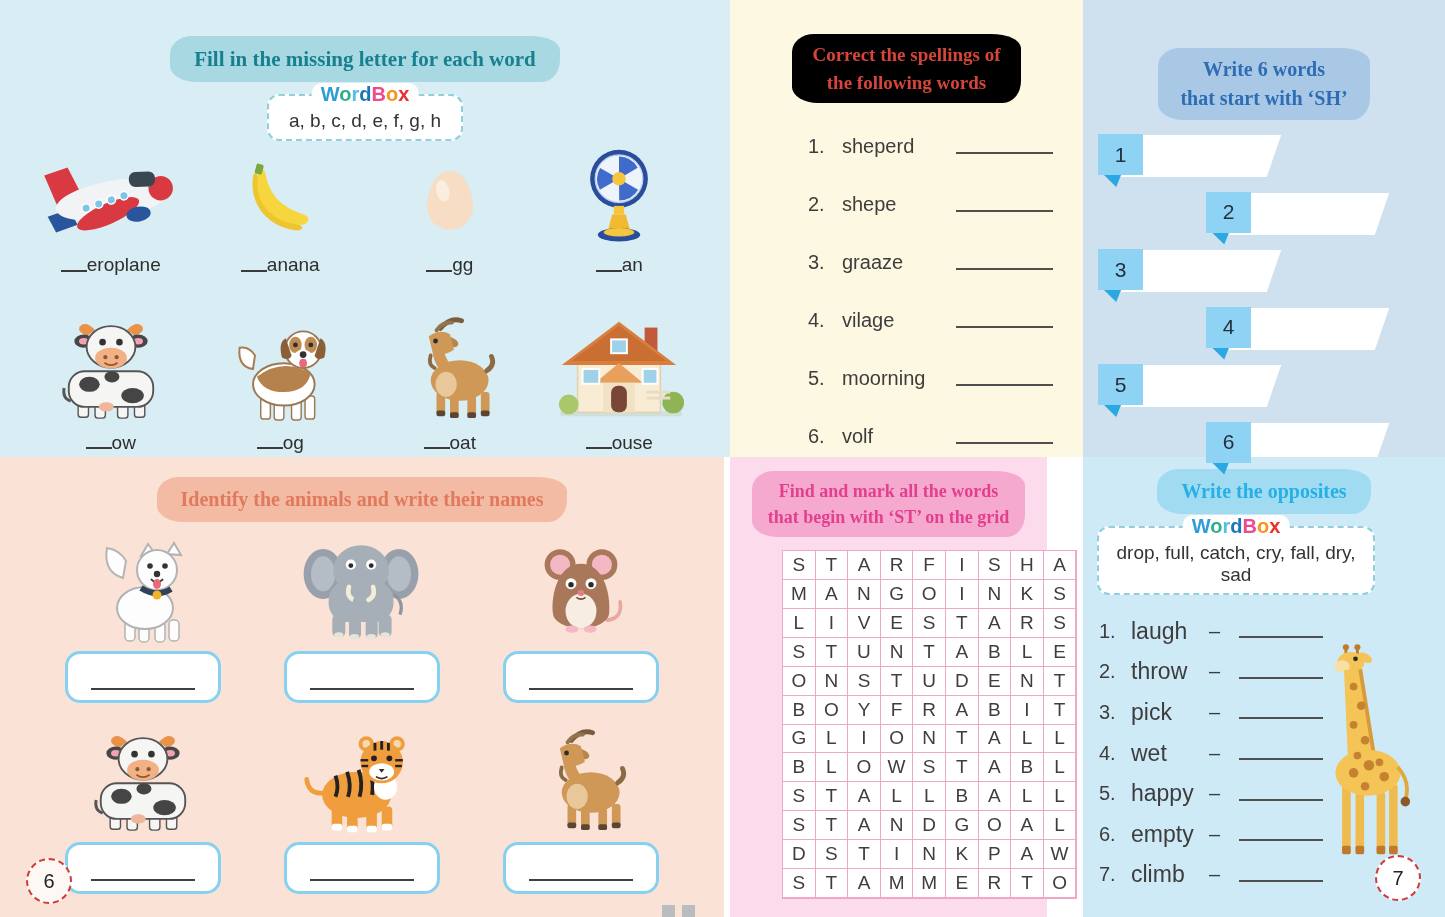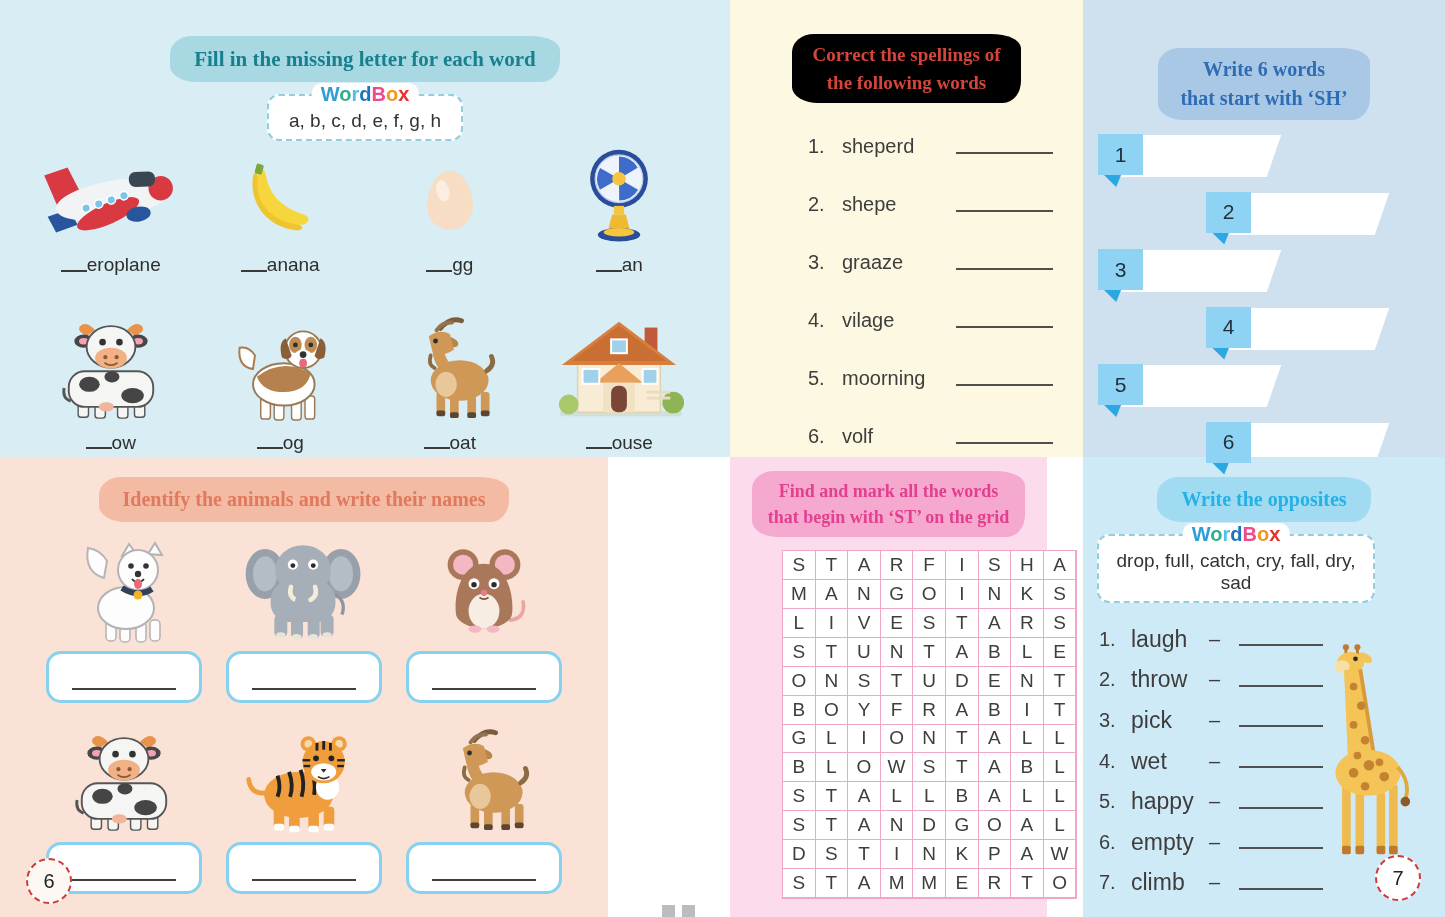--- a/index.html
+++ b/index.html
@@ -1,39 +1,39 @@
 <!DOCTYPE html>
 <html><head>
 <meta charset="utf-8">
 <style>
   html,body{margin:0;padding:0;}
   body{font-family:"Liberation Sans",sans-serif;}
   .page{position:relative;width:1445px;height:917px;background:#fff;overflow:hidden;}
   .sec{position:absolute;box-sizing:border-box;}
   #sec-tl{left:0;top:0;width:730px;height:457px;background:#d9edf4;}
-  #sec-bl{left:0;top:457px;width:608px;height:460px;background:#fae3d6;}
+  #sec-bl{left:0;top:457px;width:724px;height:460px;background:#fae3d6;}
   #sec-tm{left:730px;top:0;width:353px;height:457px;background:#fdf8e2;}
   #sec-bm{left:730px;top:457px;width:317px;height:460px;background:#fcdcec;}
   #sec-tr{left:1083px;top:0;width:362px;height:457px;background:#cfe0ee;}
   #sec-br{left:1083px;top:457px;width:362px;height:460px;background:#cfeaf7;}
 
   .title-wrap{text-align:center;}
   .hl{display:inline-block;font-family:"Liberation Serif",serif;font-weight:bold;
       padding:8px 24px;border-radius:22px 30px 18px 26px/18px 14px 22px 16px;line-height:1.45;}
   #sec-tl .title-wrap{margin-top:36px;}
   #sec-tl .hl{background:#a8d9e3;color:#17808f;font-size:21px;}
   #sec-bl .title-wrap{margin-top:20px;}
   #sec-bl .hl{background:#f3bba4;color:#e0795e;font-size:20px;}
   #sec-tm .title-wrap{margin-top:34px;}
   #sec-tm .hl{background:#000000;color:#d6453a;font-size:19px;padding:7px 20px;}
   #sec-tr .title-wrap{margin-top:48px;}
   #sec-tr .hl{background:#a9c8e5;color:#2e6cb4;font-size:20px;padding:7px 22px;}
   #sec-bm .title-wrap{margin-top:14px;}
   #sec-bm .hl{background:#f6a9ce;color:#e23f8f;font-size:18px;padding:7px 16px;}
-  #sec-br .title-wrap{margin-top:20px;}
+  #sec-br .title-wrap{margin-top:12px;}
   #sec-br .hl{background:#a0dbf1;color:#25b1e7;font-size:20px;}
 
   
   .wordbox{position:relative;background:#fff;border:2px dashed #93cede;border-radius:12px;
            padding:14px 10px 7px;box-sizing:border-box;}
   .wb-label{position:absolute;top:-13px;left:50%;transform:translateX(-50%);background:#fff;
             border-radius:10px;padding:0 9px;font-size:20px;font-weight:bold;white-space:nowrap;}
   .wb-words{text-align:center;font-size:19px;color:#333;}
   #wb1{width:196px;margin:12px auto 0;}
   #wb2{width:278px;margin:12px 0 0 14px;}

